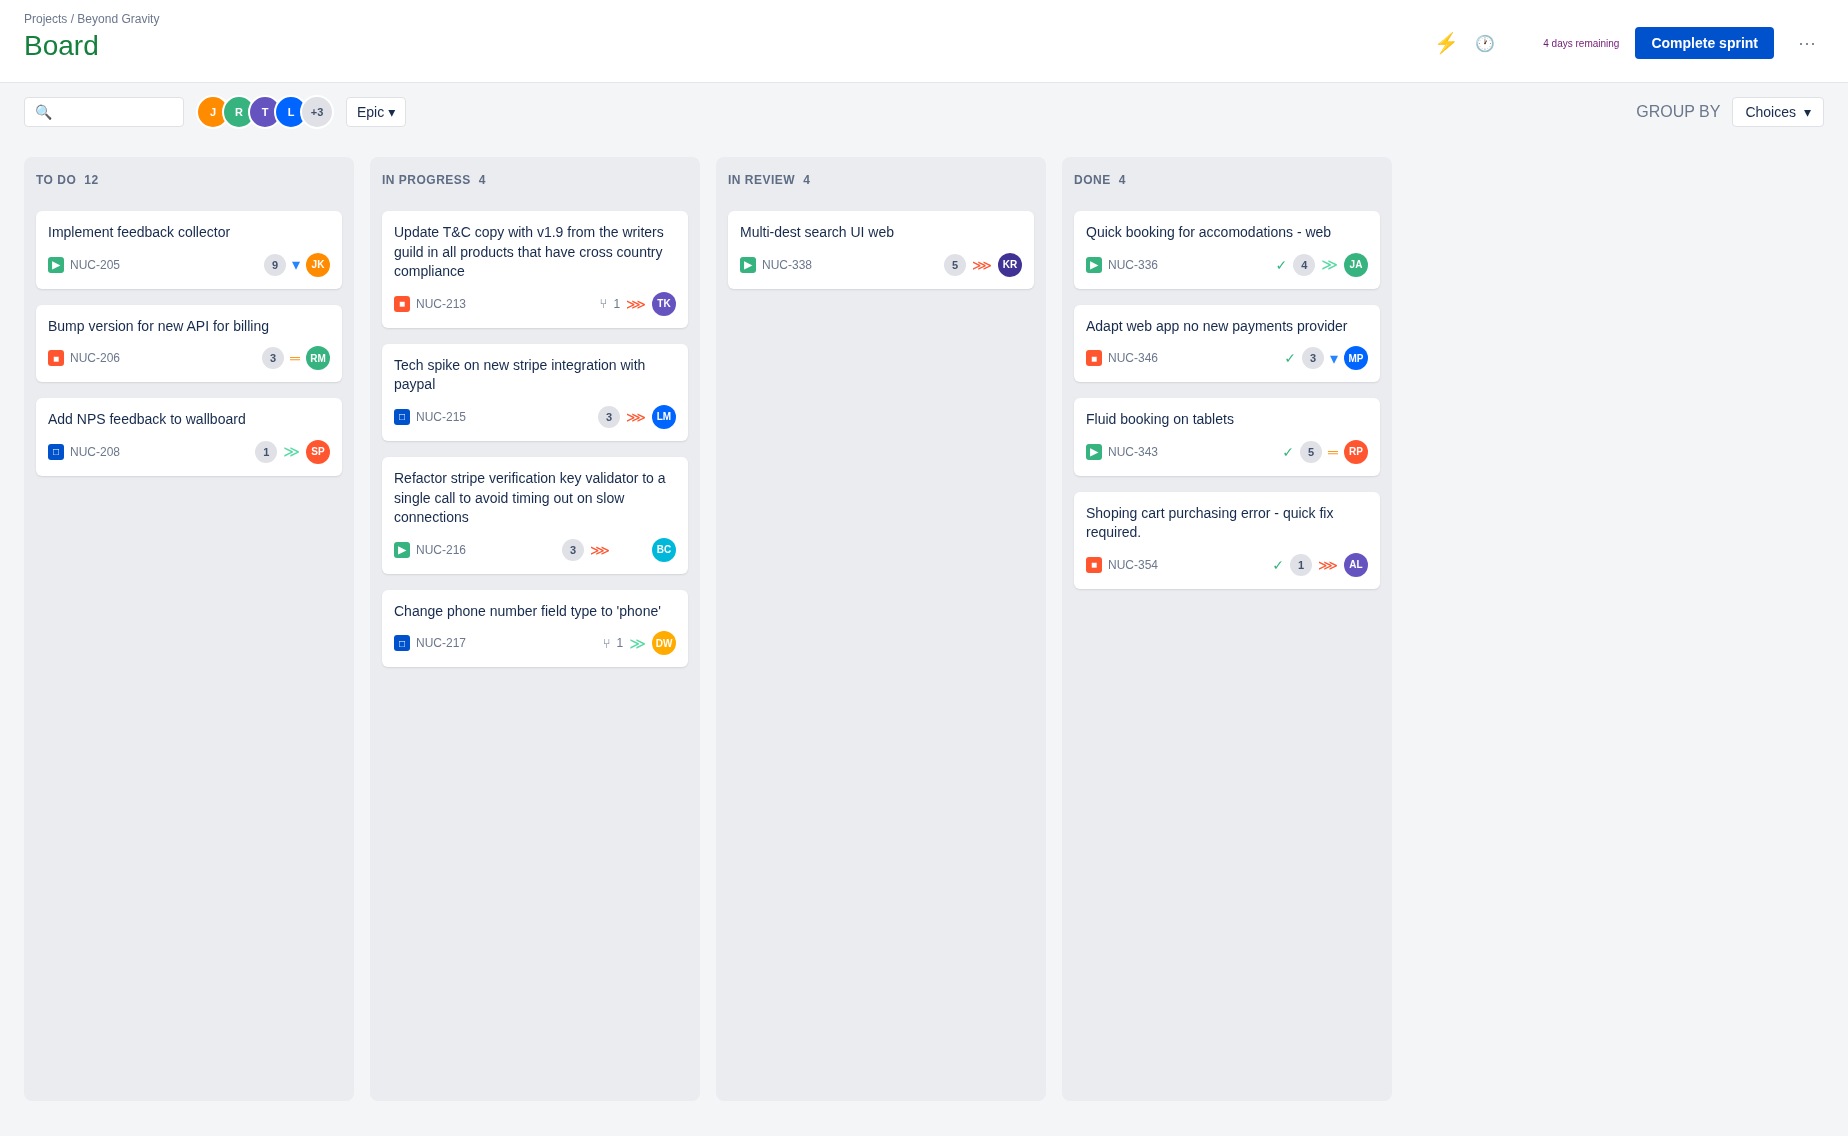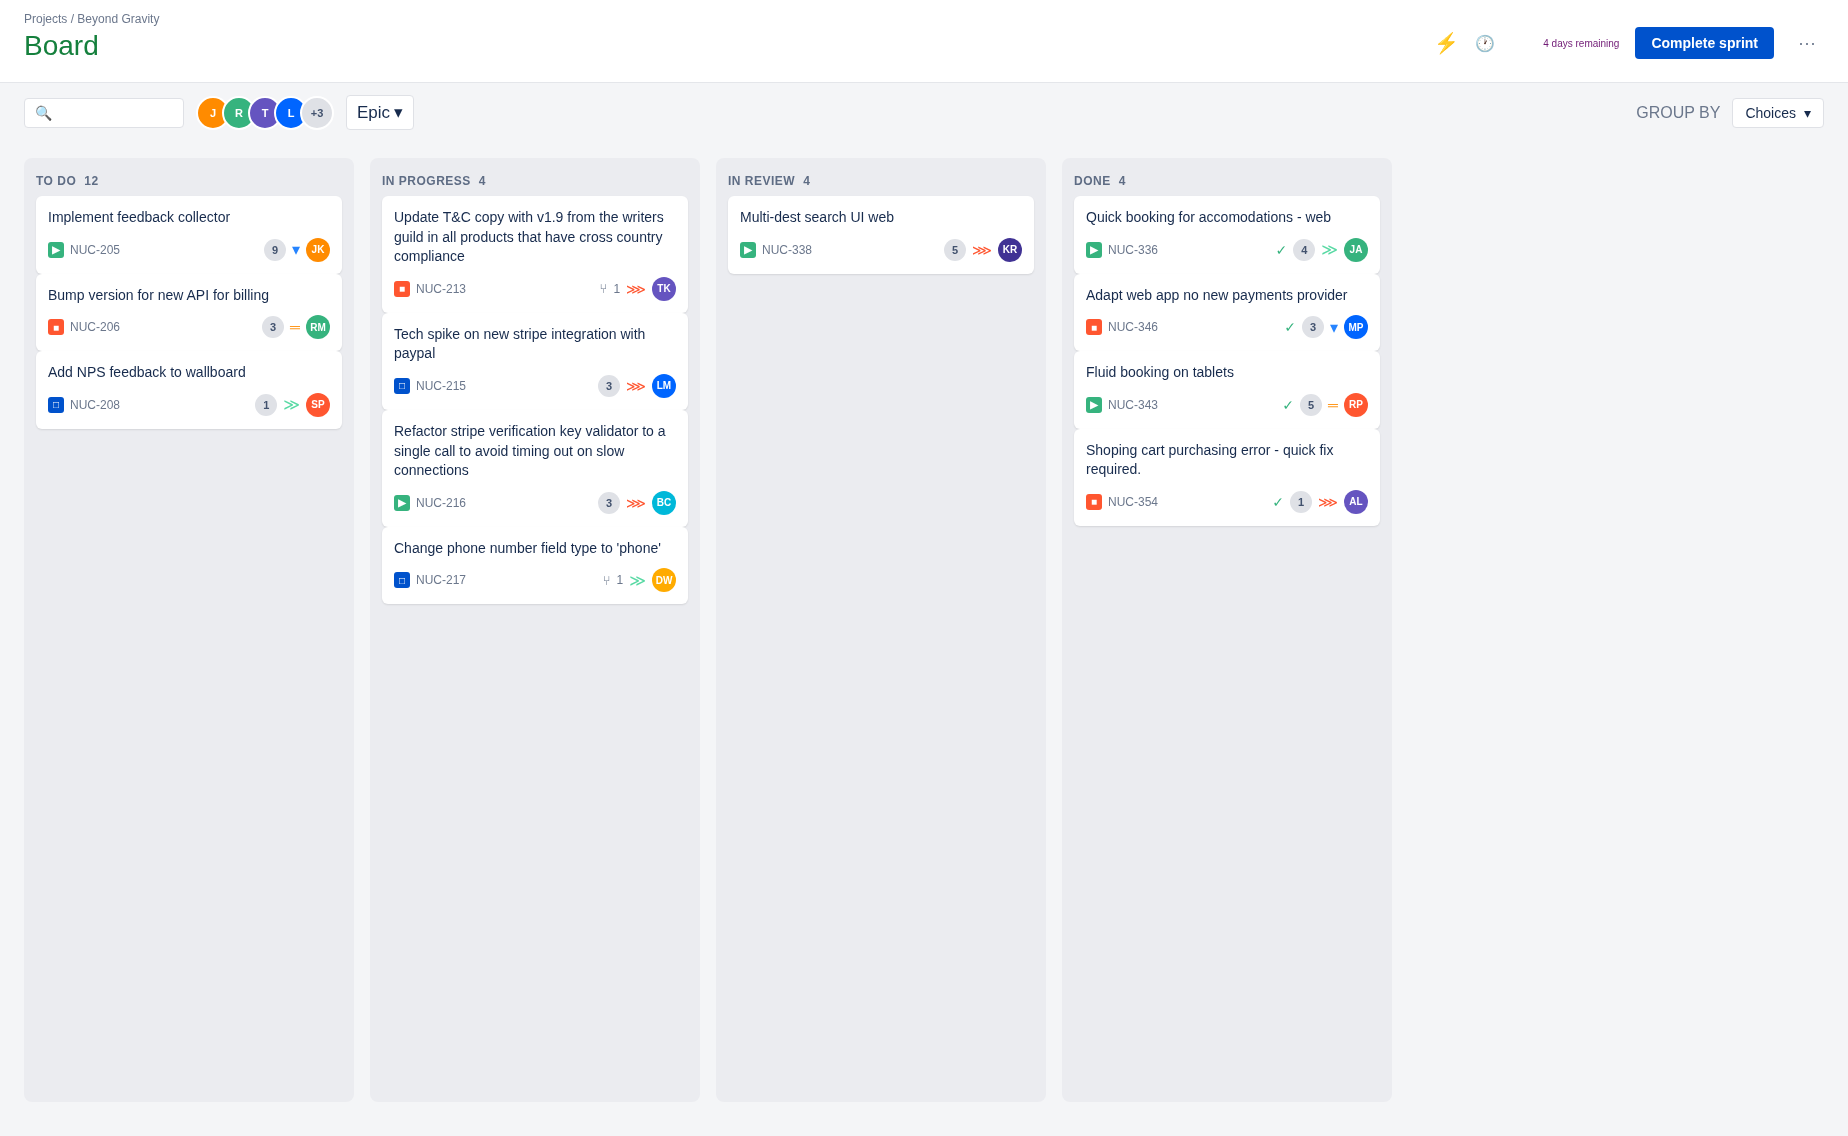--- a/index.html
+++ b/index.html
@@ -122,21 +122,21 @@
     }
     .epic-filter {
       display: flex;
       align-items: center;
       gap: 4px;
       padding: 6px 10px;
       border: 1px solid #dfe1e6;
       border-radius: 4px;
       background: #fff;
       cursor: pointer;
-      font-size: 17px;
+      font-size: 14px;
       color: #172b4d;
     }
     .group-by-label {
       color: #6b778c;
       font-weight: 500;
     }
     .choices-dropdown {
       display: flex;
       align-items: center;
       gap: 8px;
@@ -157,21 +157,21 @@
       min-height: calc(1136px - 160px);
     }
     .column {
       background: #ebecf0;
       border-radius: 8px;
       width: 330px;
       min-width: 330px;
       padding: 12px;
       display: flex;
       flex-direction: column;
-      gap: 0;
+      gap: 16px;
     }
     .column-header {
       display: flex;
       align-items: center;
       gap: 8px;
       font-size: 12px;
       font-weight: 700;
       color: #5e6c84;
       letter-spacing: 0.5px;
       text-transform: uppercase;
@@ -263,21 +263,21 @@
     .branch-icon { color: #6b778c; font-size: 13px; }
     .lightning-icon { font-size: 20px; color: #6b778c; }
     .clock-icon { font-size: 16px; color: #6b778c; }
 
     
     .av1 { background: #FF8B00; }
     .av2 { background: #36B37E; }
     .av3 { background: #6554C0; }
     .av4 { background: #0065FF; }
     .av5 { background: #FF5630; }
-    .av6 { background: #00B8D9; }
+    .av6 { background: #00B8D9; margin-left: 36px; }
     .av7 { background: #FFAB00; }
     .av8 { background: #403294; }
   </style>
 </head>
 <body>
 
 <div class="header-top">
   <div>
     <div class="breadcrumb">Projects / Beyond Gravity</div>
     <div class="page-title">Board</div>

